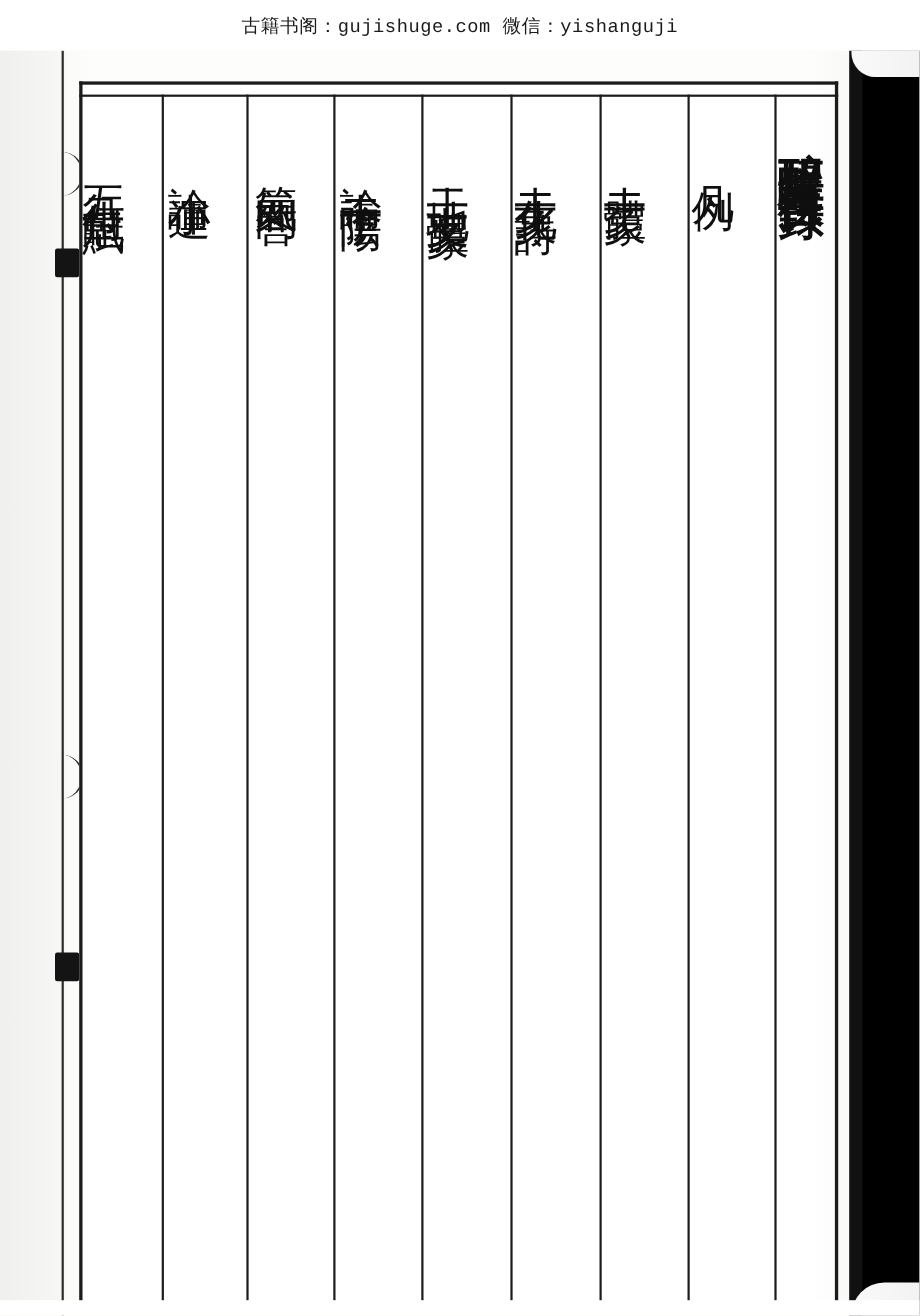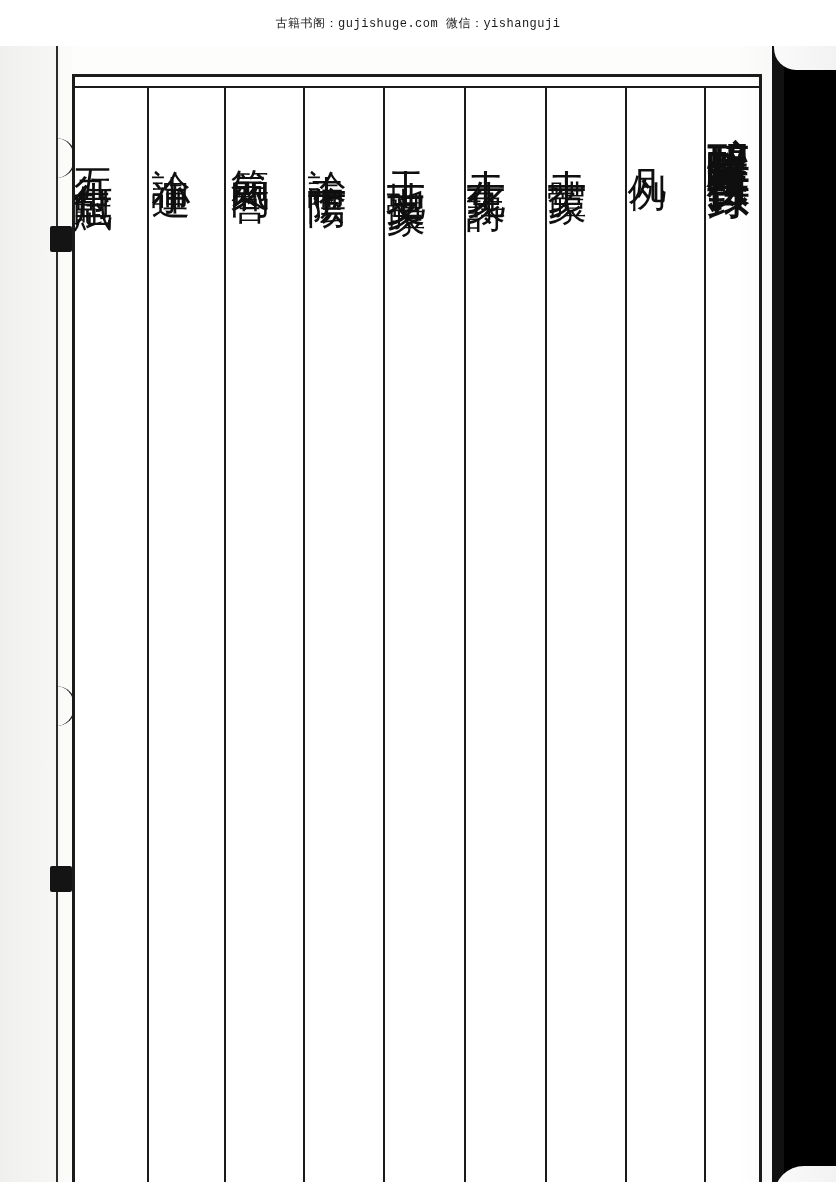--- a/index.html
+++ b/index.html
@@ -19,21 +19,21 @@
   .watermark {
     position: absolute;
     top: 0;
     left: 0;
     width: 836px;
     height: 46px;
     display: flex;
     align-items: center;
     justify-content: center;
     font-family: "Liberation Mono", monospace;
-    font-size: 12px;
+    font-size: 17px;
     color: #1a1a1a;
     letter-spacing: 0.5px;
     white-space: nowrap;
   }
 
   
   .scan {
     position: absolute;
     top: 46px;
     left: 0;

